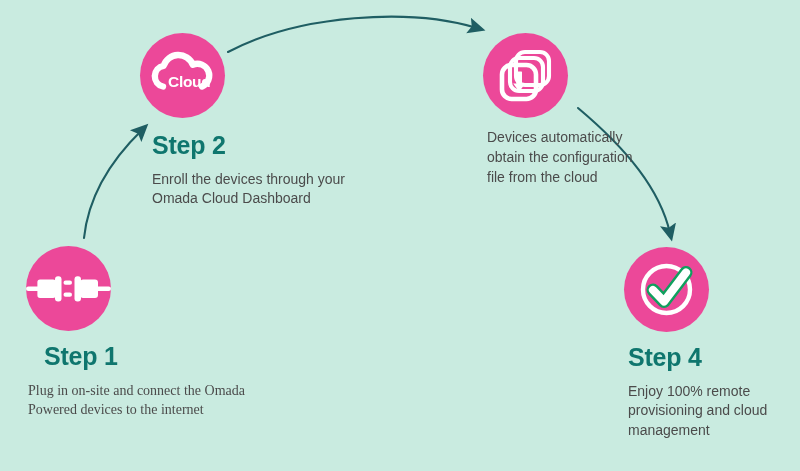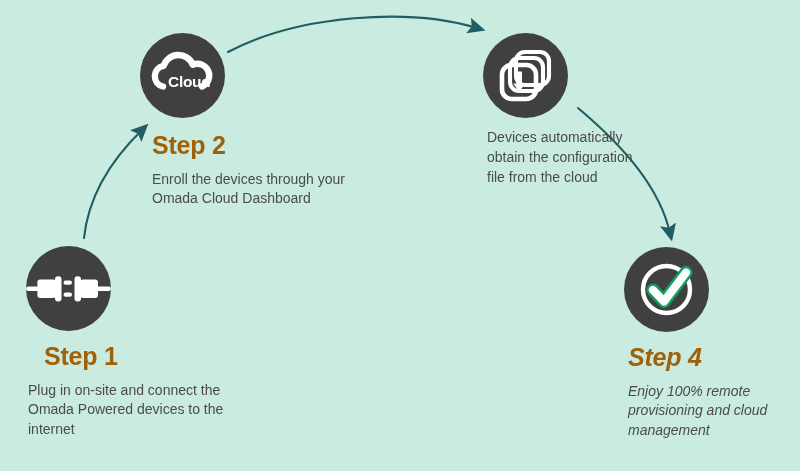--- a/index.html
+++ b/index.html
@@ -10,51 +10,51 @@
     overflow:hidden;
     position:relative;
   }
   #stage{position:absolute;inset:0;}
 
   .arrow-layer{position:absolute;left:0;top:0;width:800px;height:471px;pointer-events:none;}
 
   .step{position:absolute;}
   .badge{
     width:85px;height:85px;border-radius:50%;
-    background:#404040;
+    background:#ec4899;
     display:flex;align-items:flex-start;justify-content:center;
     position:relative;
   }
   .badge svg{display:block;}
 
   .title{
-    font-size:25px;font-weight:bold;color:#a16207;
+    font-size:25px;font-weight:bold;color:#0f766e;
     letter-spacing:-0.2px;line-height:1.1;
     margin:0;white-space:nowrap;
   }
   .desc{
     font-size:14px;color:#4b4b4b;line-height:1.42;
     margin:0;
   }
 
   
   #step1{left:26px;top:246px;}
   #step1 .title{margin-top:12px;margin-left:18px;}
-  #step1 .desc{margin-top:10px;margin-left:2px;width:220px;}
+  #step1 .desc{margin-top:10px;margin-left:2px;width:220px;font-family:Liberation Serif, serif;}
 
   #step2{left:140px;top:33px;}
   #step2 .badge{margin-left:0;}
   #step2 .title{margin-top:14px;margin-left:12px;}
   #step2 .desc{margin-top:10px;margin-left:12px;width:200px;}
 
   #step3{left:483px;top:33px;}
   #step3 .title{margin-top:14px;margin-left:4px;}
   #step3 .desc{margin-top:10px;margin-left:4px;width:150px;}
 
-  #step4{left:624px;top:247px;font-style:italic;}
+  #step4{left:624px;top:247px;}
   #step4 .title{margin-top:12px;margin-left:4px;}
   #step4 .desc{margin-top:10px;margin-left:4px;width:170px;}
 
   .cloud-word{
     position:absolute;
     left:28px;top:40px;
     color:#ffffff;font-size:15.5px;font-weight:bold;
     letter-spacing:-0.3px;
     font-family:"Liberation Sans", sans-serif;
   }

